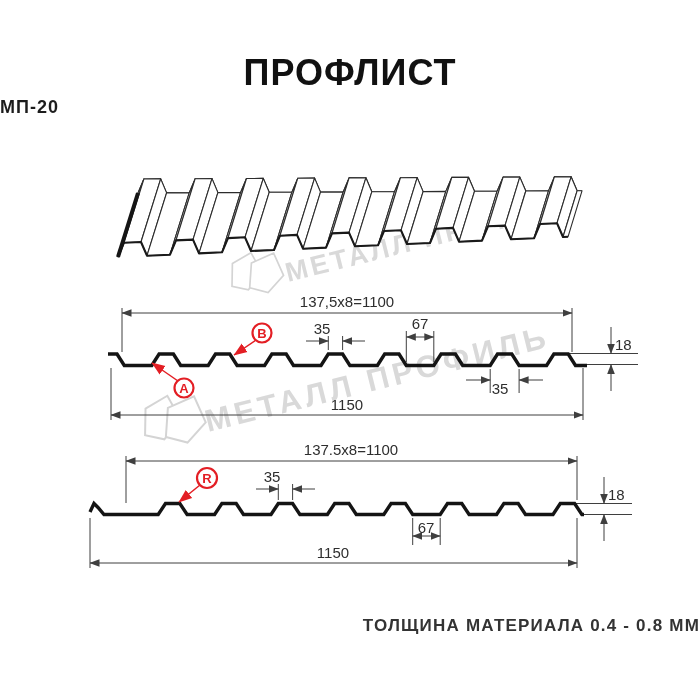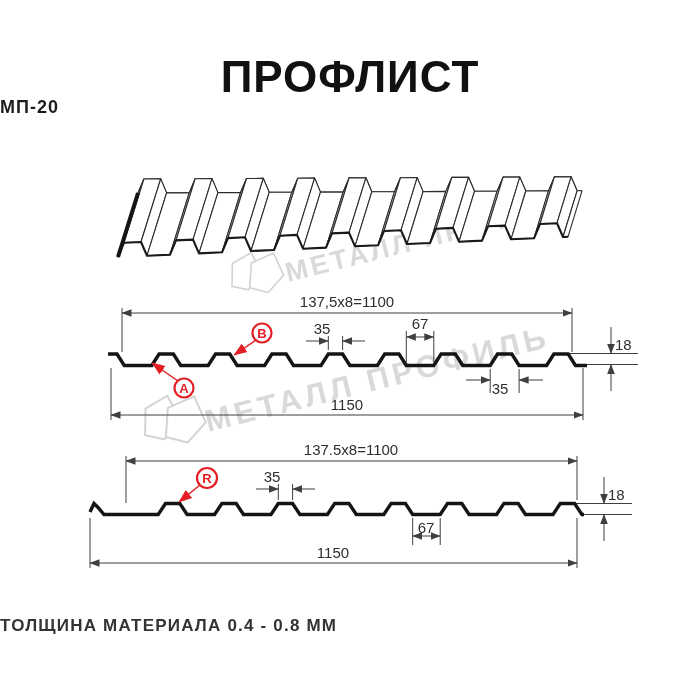--- a/index.html
+++ b/index.html
@@ -2,28 +2,28 @@
 <html><head>
 <meta charset="utf-8">
 <style>
   html,body{margin:0;padding:0;}
   body{
     width:700px;height:700px;background:#ffffff;position:relative;overflow:hidden;
     font-family:"Liberation Sans", sans-serif;
   }
   .page-title{
     position:absolute;top:52px;left:0;width:700px;text-align:center;
-    font-size:44px;font-weight:bold;letter-spacing:1px;color:#111;
+    font-size:36px;font-weight:bold;letter-spacing:1px;color:#111;
   }
   .page-subtitle{
     position:absolute;top:97px;left:0;width:700px;text-align:left;
     font-size:18px;font-weight:bold;letter-spacing:1px;color:#1c1c1c;
   }
   .footer-note{
-    position:absolute;top:616px;left:0;width:700px;text-align:left;
+    position:absolute;top:616px;left:0;width:700px;text-align:right;
     font-size:17px;font-weight:bold;letter-spacing:1.2px;color:#333;
   }
   svg{position:absolute;top:0;left:0;}
   .dim-text{font-size:15px;fill:#2e2e2e;}
   .dim-line{stroke:#3f3f3f;stroke-width:1;fill:none;}
   .profile{stroke:#141414;stroke-width:3.4;fill:none;stroke-linejoin:miter;}
   .red-label-text{font-size:13px;font-weight:bold;fill:#e31e24;}
   .red-circle{fill:none;stroke:#e31e24;stroke-width:2.2;}
   .red-leader{stroke:#e31e24;stroke-width:1.5;fill:none;}
   .wm-text{font-size:27px;font-weight:bold;letter-spacing:3px;fill:#d9d9d9;}

